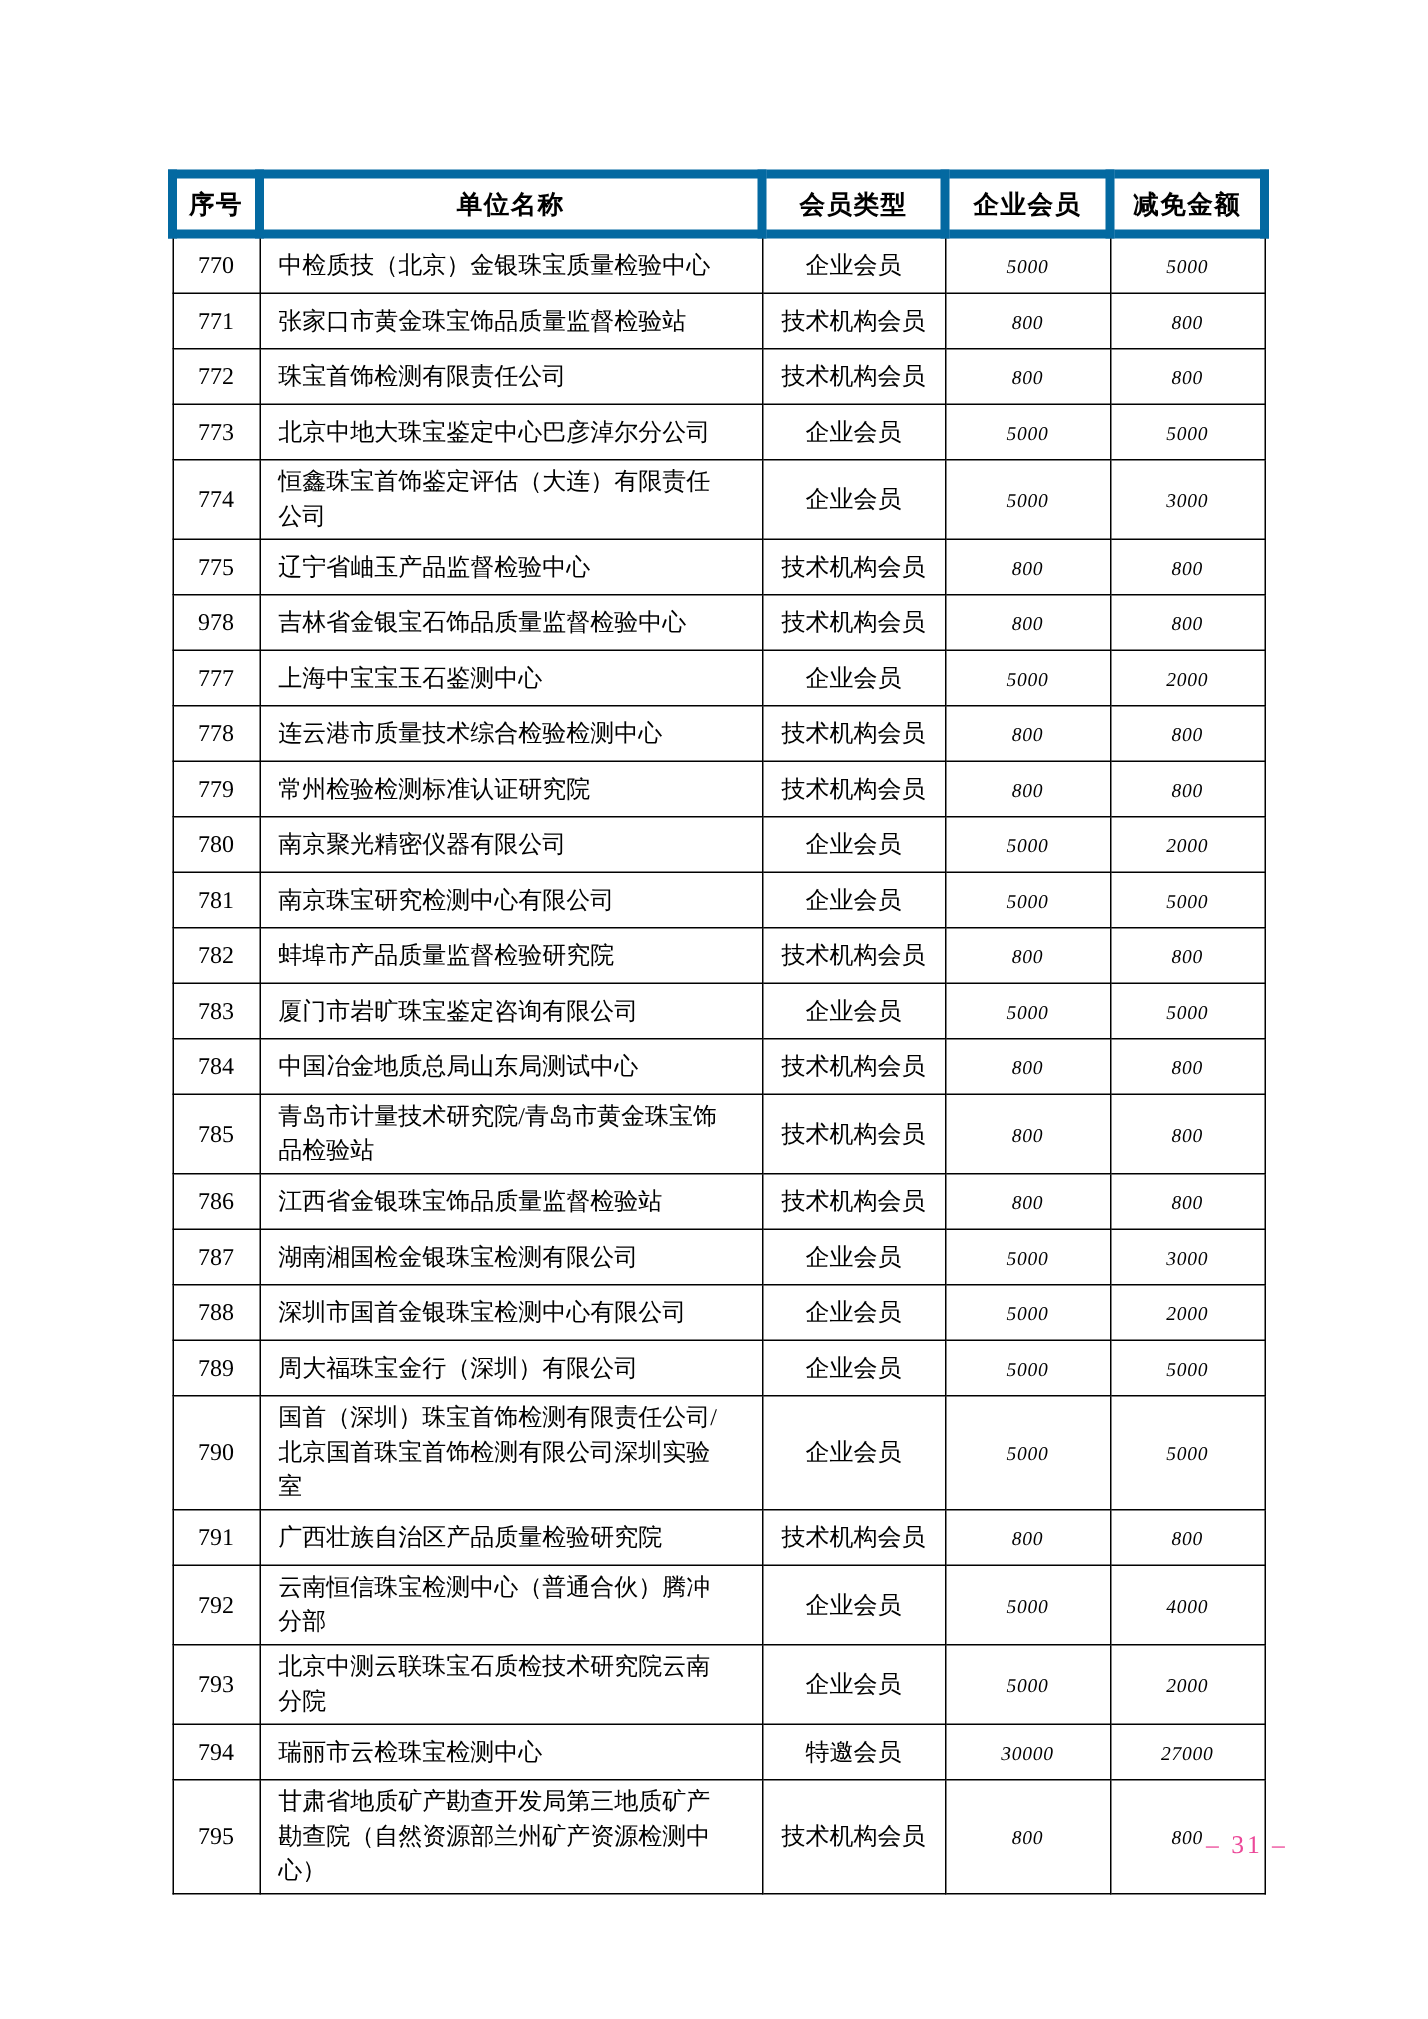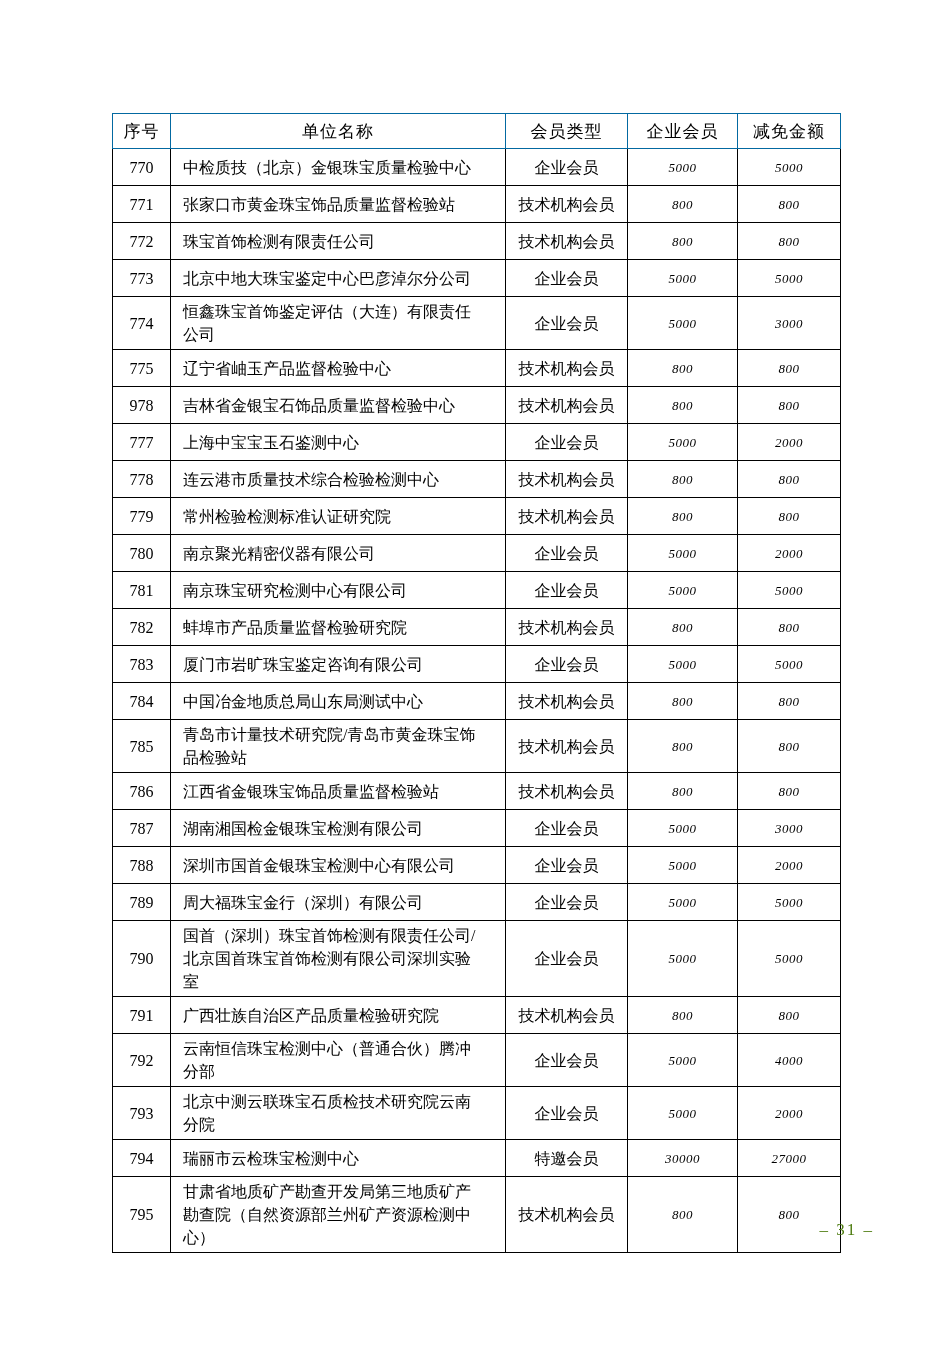--- a/index.html
+++ b/index.html
@@ -25,25 +25,25 @@
     table-layout: fixed;
     border: 1.5px solid #000000;
   }
   .fee-table col.c-no     { width: 58px; }
   .fee-table col.c-name   { width: 335px; }
   .fee-table col.c-type   { width: 122px; }
   .fee-table col.c-recv   { width: 110px; }
   .fee-table col.c-reduce { width: 103px; }
 
   .fee-table th {
-    border: 1px solid #0369a1;
+    border: 6px solid #0369a1;
     height: 30px;
     padding: 2px 0;
     font-size: 17px;
-    font-weight: normal;
+    font-weight: bold;
     text-align: center;
     vertical-align: middle;
     letter-spacing: 1px;
   }
   .fee-table td {
     border: 1px solid #000000;
     height: 30px;
     padding: 3px 2px;
     font-size: 16px;
     line-height: 23px;
@@ -56,27 +56,27 @@
     padding-left: 12px;
     padding-right: 20px;
   }
   .fee-table td.cell-amount {
     font-size: 13px;
     letter-spacing: 0.5px;
     font-style: italic;
   }
   .page-number {
     position: absolute;
-    left: 784px;
+    left: 804px;
     top: 1220px;
     width: 90px;
-    text-align: right;
+    text-align: left;
     font-size: 17px;
     letter-spacing: 2px;
-    color: #4d7c0f;
+    color: #ec4899;
     font-family: "Liberation Serif", "DejaVu Serif", serif;
   }
 </style>
 </head>
 <body>
 
 <div class="page">
 
   <table class="fee-table">
     <colgroup>

